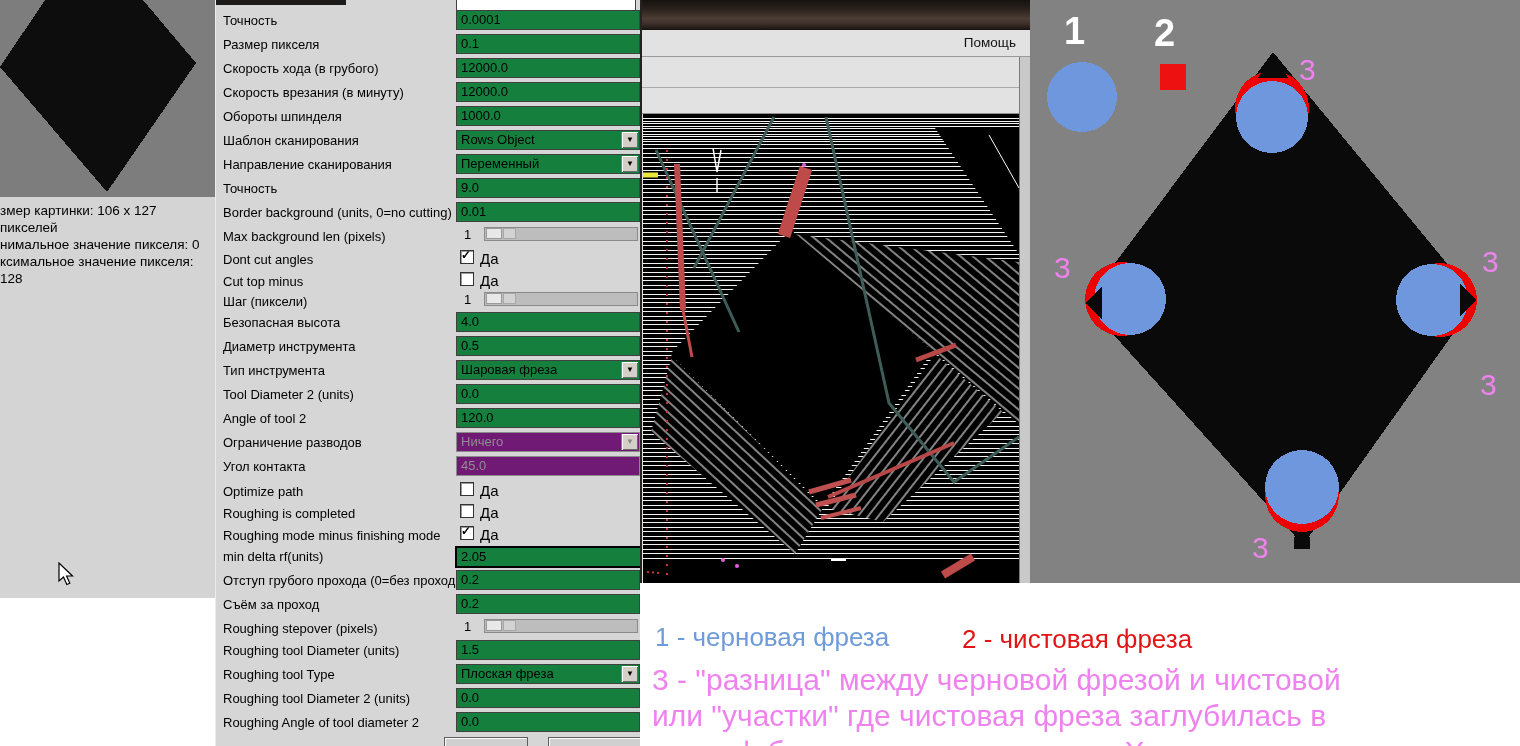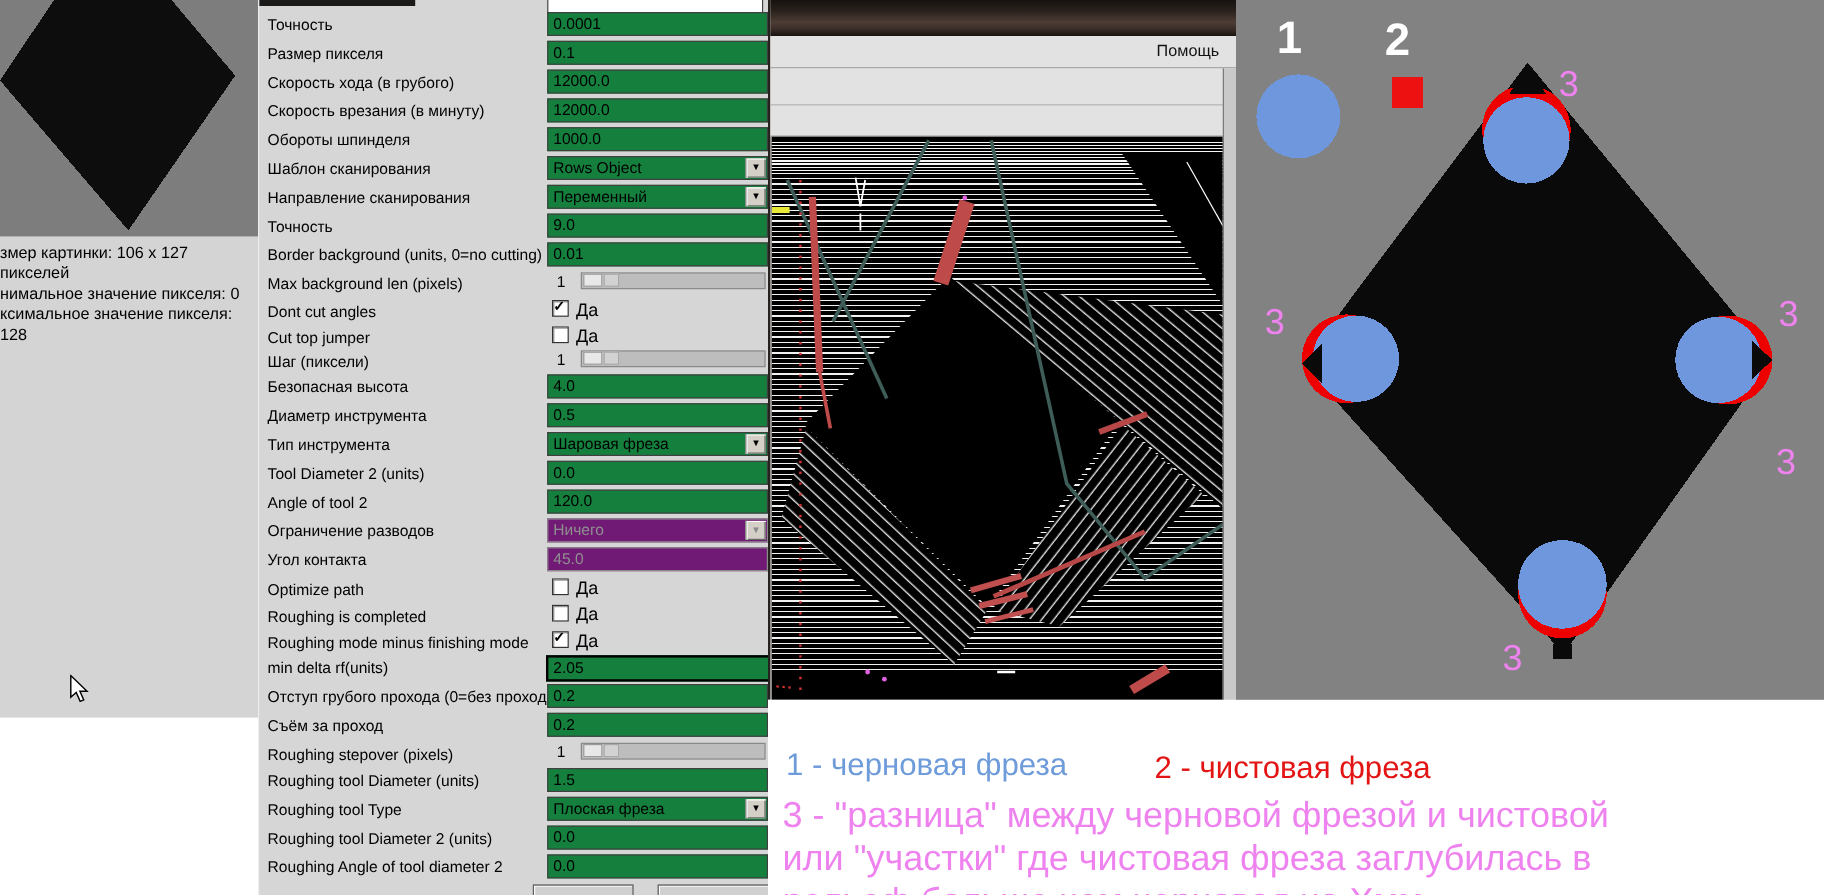--- a/index.html
+++ b/index.html
@@ -137,21 +137,21 @@
         <div class="sthumb"></div>
         <div class="sthumb2"></div>
       </div>
     </div>
     <div class="frow" style="top: 249px;">
       <span class="flabel">Dont cut angles</span>
       <div class="cb checked"></div>
       <span class="cbl">Да</span>
     </div>
     <div class="frow" style="top: 271px;">
-      <span class="flabel">Cut top jumper</span>
+      <span class="flabel">Cut top minus</span>
       <div class="cb"></div>
       <span class="cbl">Да</span>
     </div>
     <div class="frow" style="top: 291px;">
       <span class="flabel">Шаг (пиксели)</span>
       <span class="sval">1</span>
       <div class="strack">
         <div class="sthumb"></div>
         <div class="sthumb2"></div>
       </div>

